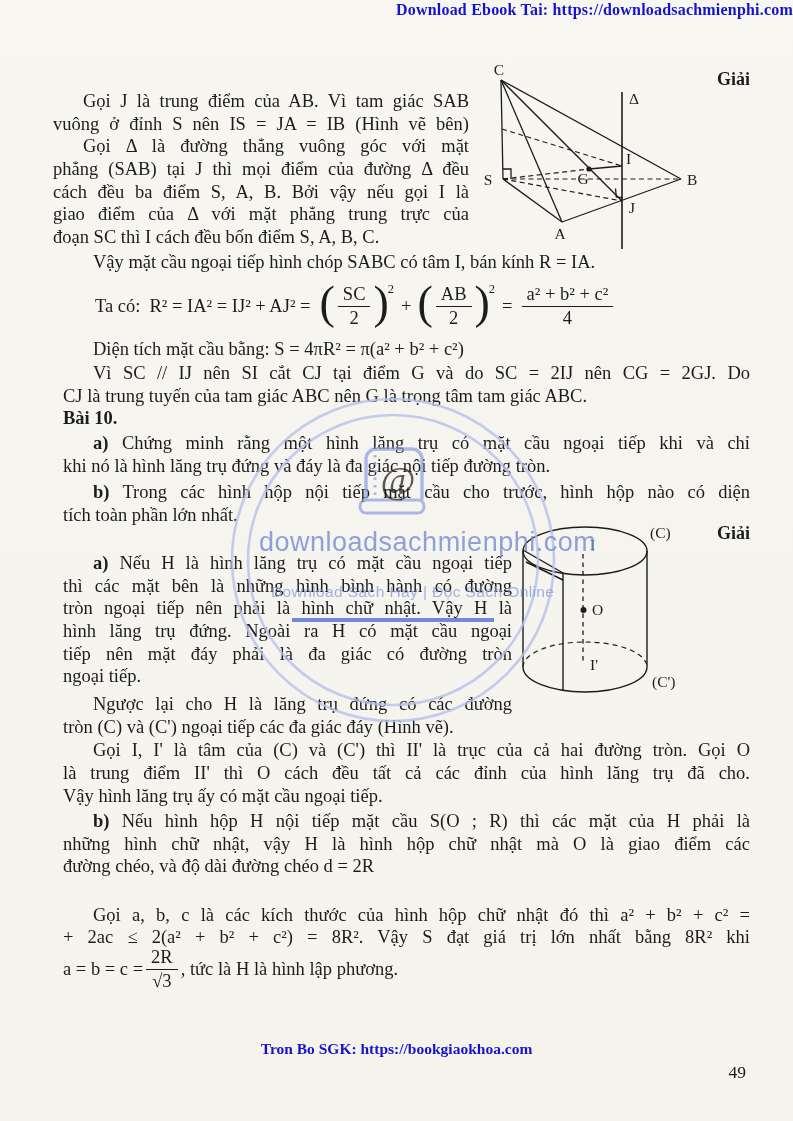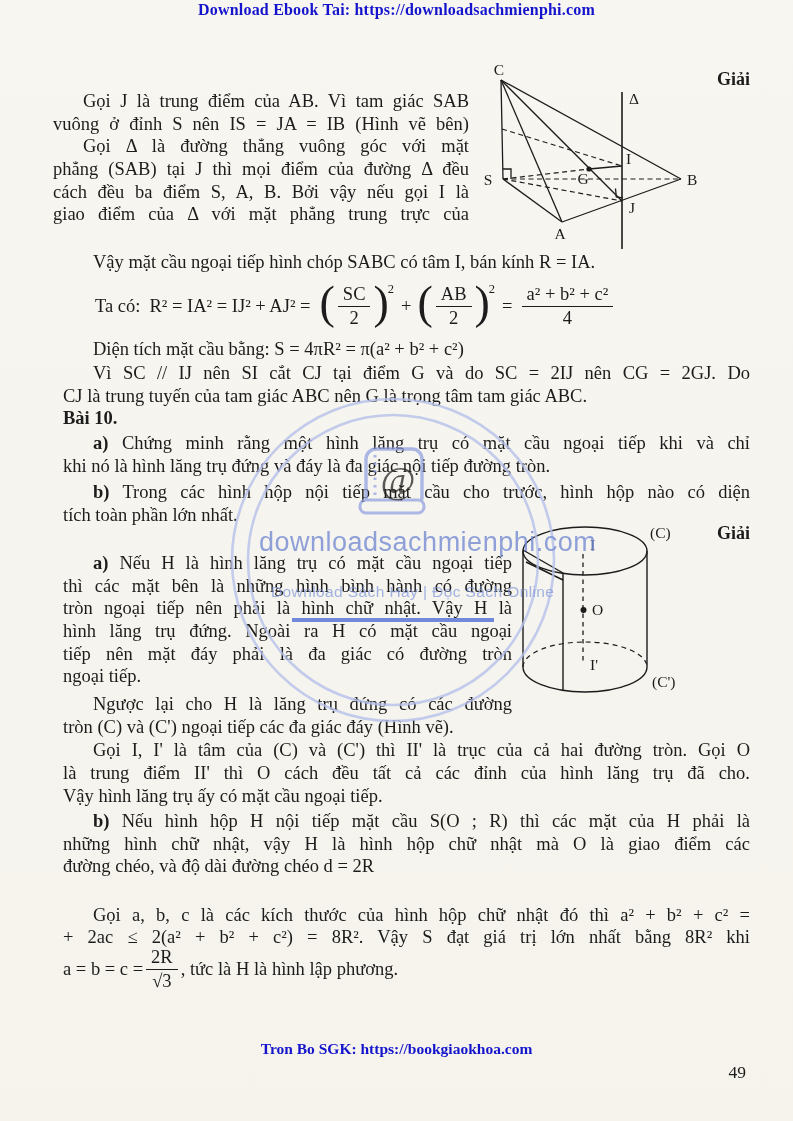--- a/index.html
+++ b/index.html
@@ -5,21 +5,21 @@
   html,body{margin:0;padding:0;background:#e8e6e0;}
   #page{
     position:relative; width:793px; height:1121px; margin:0 auto;
     background:linear-gradient(180deg,#f8f6f1 0%,#f6f4ee 55%,#f5f3ec 100%);
     overflow:hidden;
     font-family:"Liberation Serif","DejaVu Serif",serif;
     color:#1c1c1c;
   }
   .abs{position:absolute;}
   .hdr{
-    width:100%; top:1px; text-align:center;
+    width:100%; top:1px; text-align:right;
     font-size:16px; font-weight:bold; color:#1414cc; letter-spacing:.2px;
   }
   .ftr{
     width:100%; top:1040px; text-align:center;
     font-size:15.5px; font-weight:bold; color:#1414cc;
   }
   .pagenum{ top:1062px; left:690px; width:56px; text-align:right; font-size:17.5px; }
   .heading{ font-weight:bold; font-size:18px; }
   .center-col{ left:63px; width:687px; text-align:right; }
   .line{ font-size:18.5px; line-height:22.65px; }
@@ -55,20 +55,21 @@
 
   <div class="abs center-col heading" style="top:69px;">Giải</div>
 
   <div class="abs colA" style="top:90px;">
     <div class="line jl ind">Gọi J là trung điểm của AB. Vì tam giác SAB</div>
     <div class="line jl">vuông ở đỉnh S nên IS = JA = IB (Hình vẽ bên)</div>
     <div class="line jl ind">Gọi Δ là đường thẳng vuông góc với mặt</div>
     <div class="line jl">phẳng (SAB) tại J thì mọi điểm của đường Δ đều</div>
     <div class="line jl">cách đều ba điểm S, A, B. Bởi vậy nếu gọi I là</div>
     <div class="line jl">giao điểm của Δ với mặt phẳng trung trực của</div>
+    <div class="line">đoạn SC thì I cách đều bốn điểm S, A, B, C.</div>
   </div>
 
   <svg class="abs" style="top:57px;left:468px;" width="270" height="200" viewBox="0 0 270 200">
     <g stroke="#1c1c1c" stroke-width="1.3" fill="none">
       <path d="M33,23 L35,122"></path>
       <path d="M33,23 L94,165"></path>
       <path d="M33,23 L213,122"></path>
       <path d="M33,23 L154,144"></path>
       <path d="M35,122 L94,165"></path>
       <path d="M94,165 L213,122"></path>

